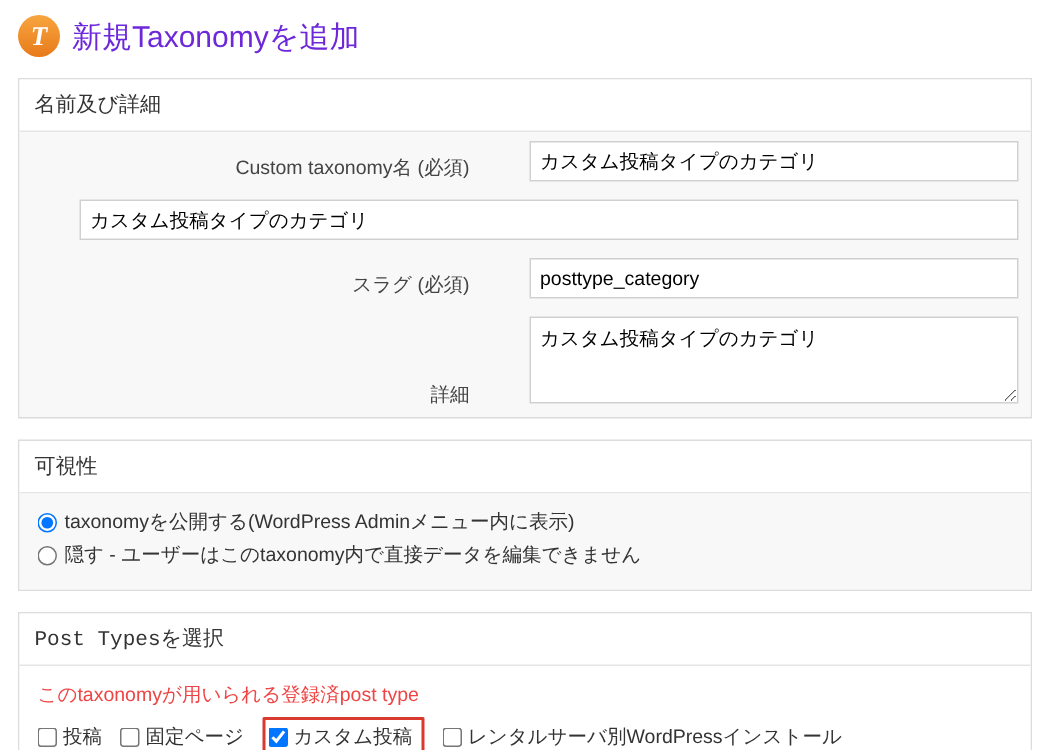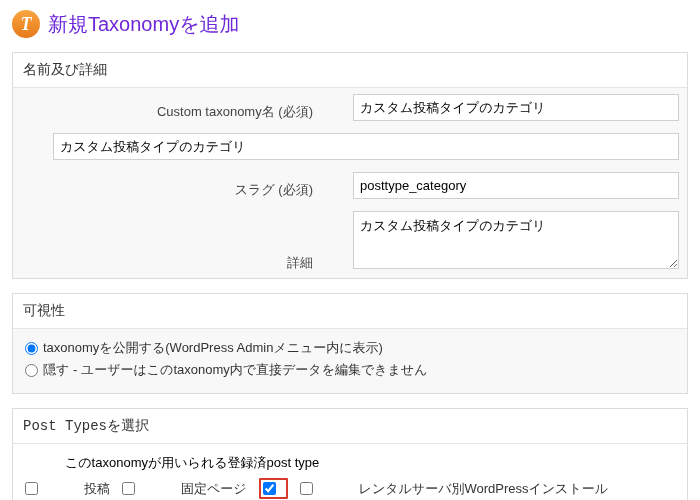--- a/index.html
+++ b/index.html
@@ -98,34 +98,32 @@
     font-size: 13px;
   }
   .radio-row input { margin-right: 5px; }
   .posttypes-body {
     padding: 10px 12px 12px 12px;
     background: #fff;
   }
   .posttypes-help {
     margin-bottom: 6px;
     font-size: 13px;
-    color: #000000;
-    margin-left: 40px;
+    color: #ef4444;
   }
   .check-row {
     display: flex;
     align-items: center;
     gap: 12px;
     flex-wrap: wrap;
   }
   .check-item {
     display: inline-flex;
     align-items: center;
     font-size: 13px;
-    gap: 42px;
   }
   .check-item input { margin-right: 4px; }
   .highlight {
     border: 2px solid #d83a2e;
     padding: 2px 6px 2px 2px;
     border-radius: 1px;
   }
 </style>
 </head>
 <body>
@@ -201,20 +199,21 @@
       <label class="check-item">
         <input type="checkbox" style="">
         <span>投稿</span>
       </label>
       <label class="check-item">
         <input type="checkbox" style="">
         <span>固定ページ</span>
       </label>
       <label class="check-item highlight">
         <input type="checkbox" checked="" style="">
+        <span>カスタム投稿</span>
       </label>
       <label class="check-item">
         <input type="checkbox" style="">
         <span>レンタルサーバ別WordPressインストール</span>
       </label>
     </div>
   </div>
 </div>
 
 </body></html>

